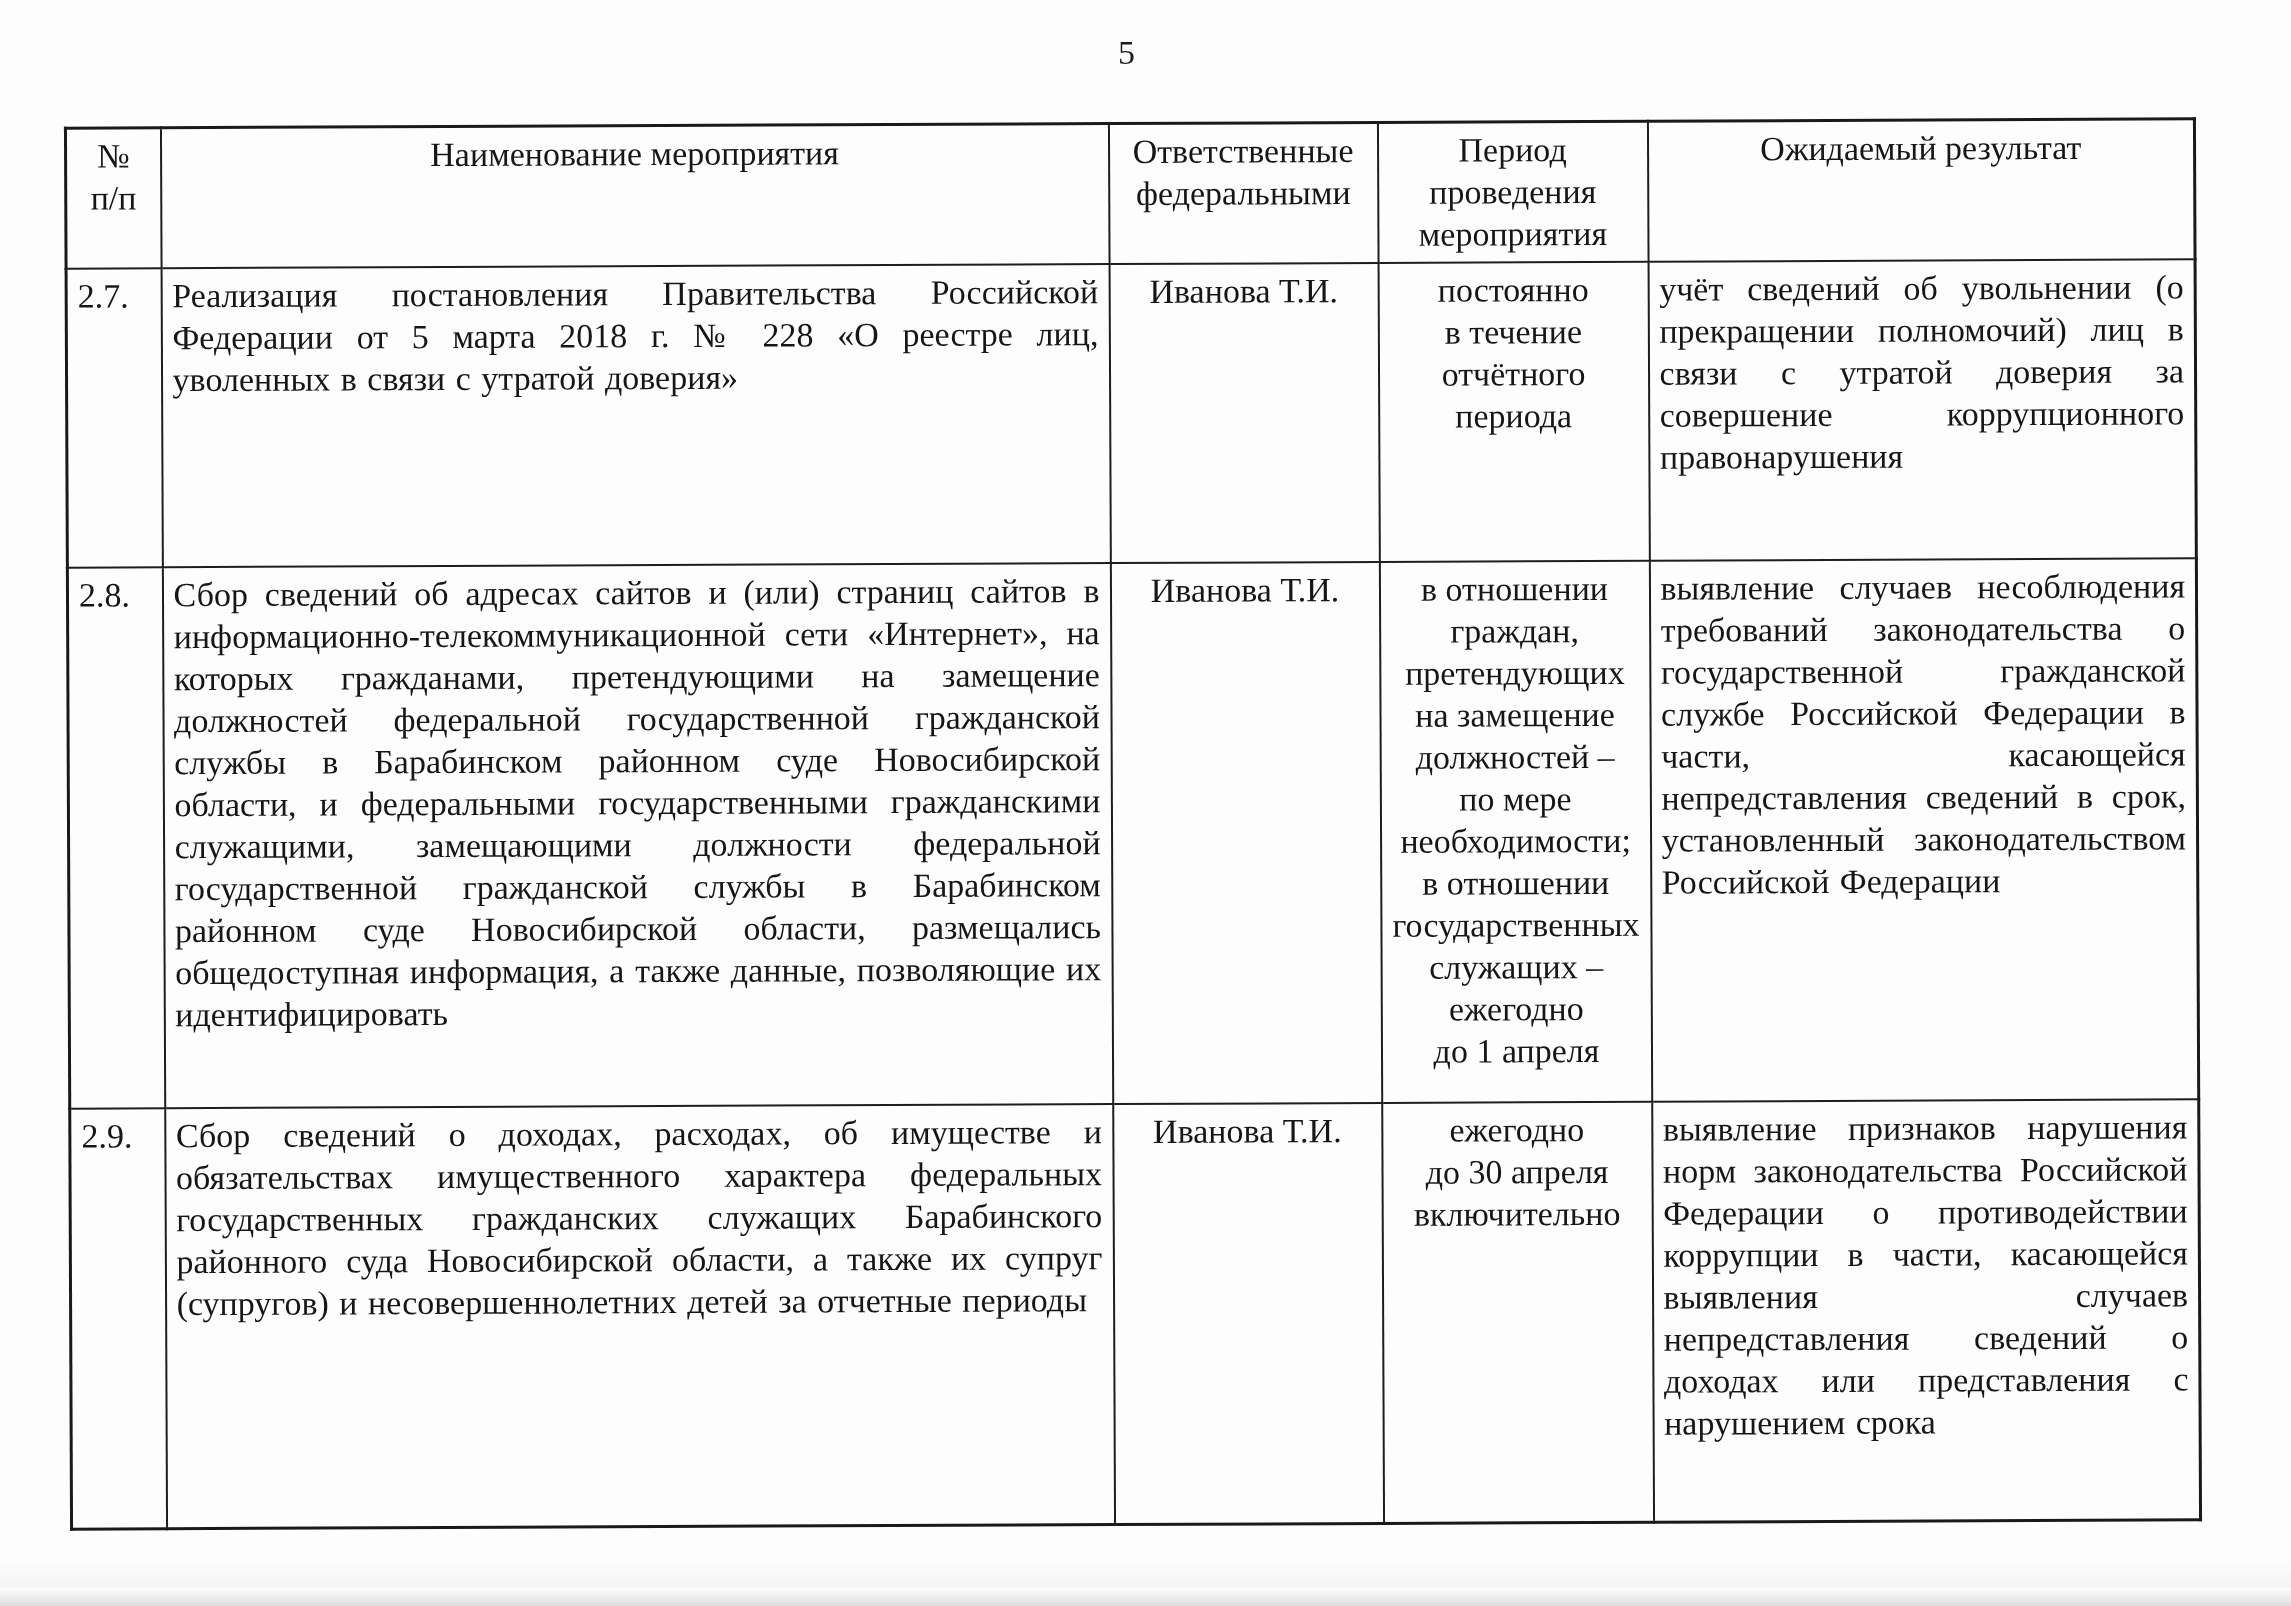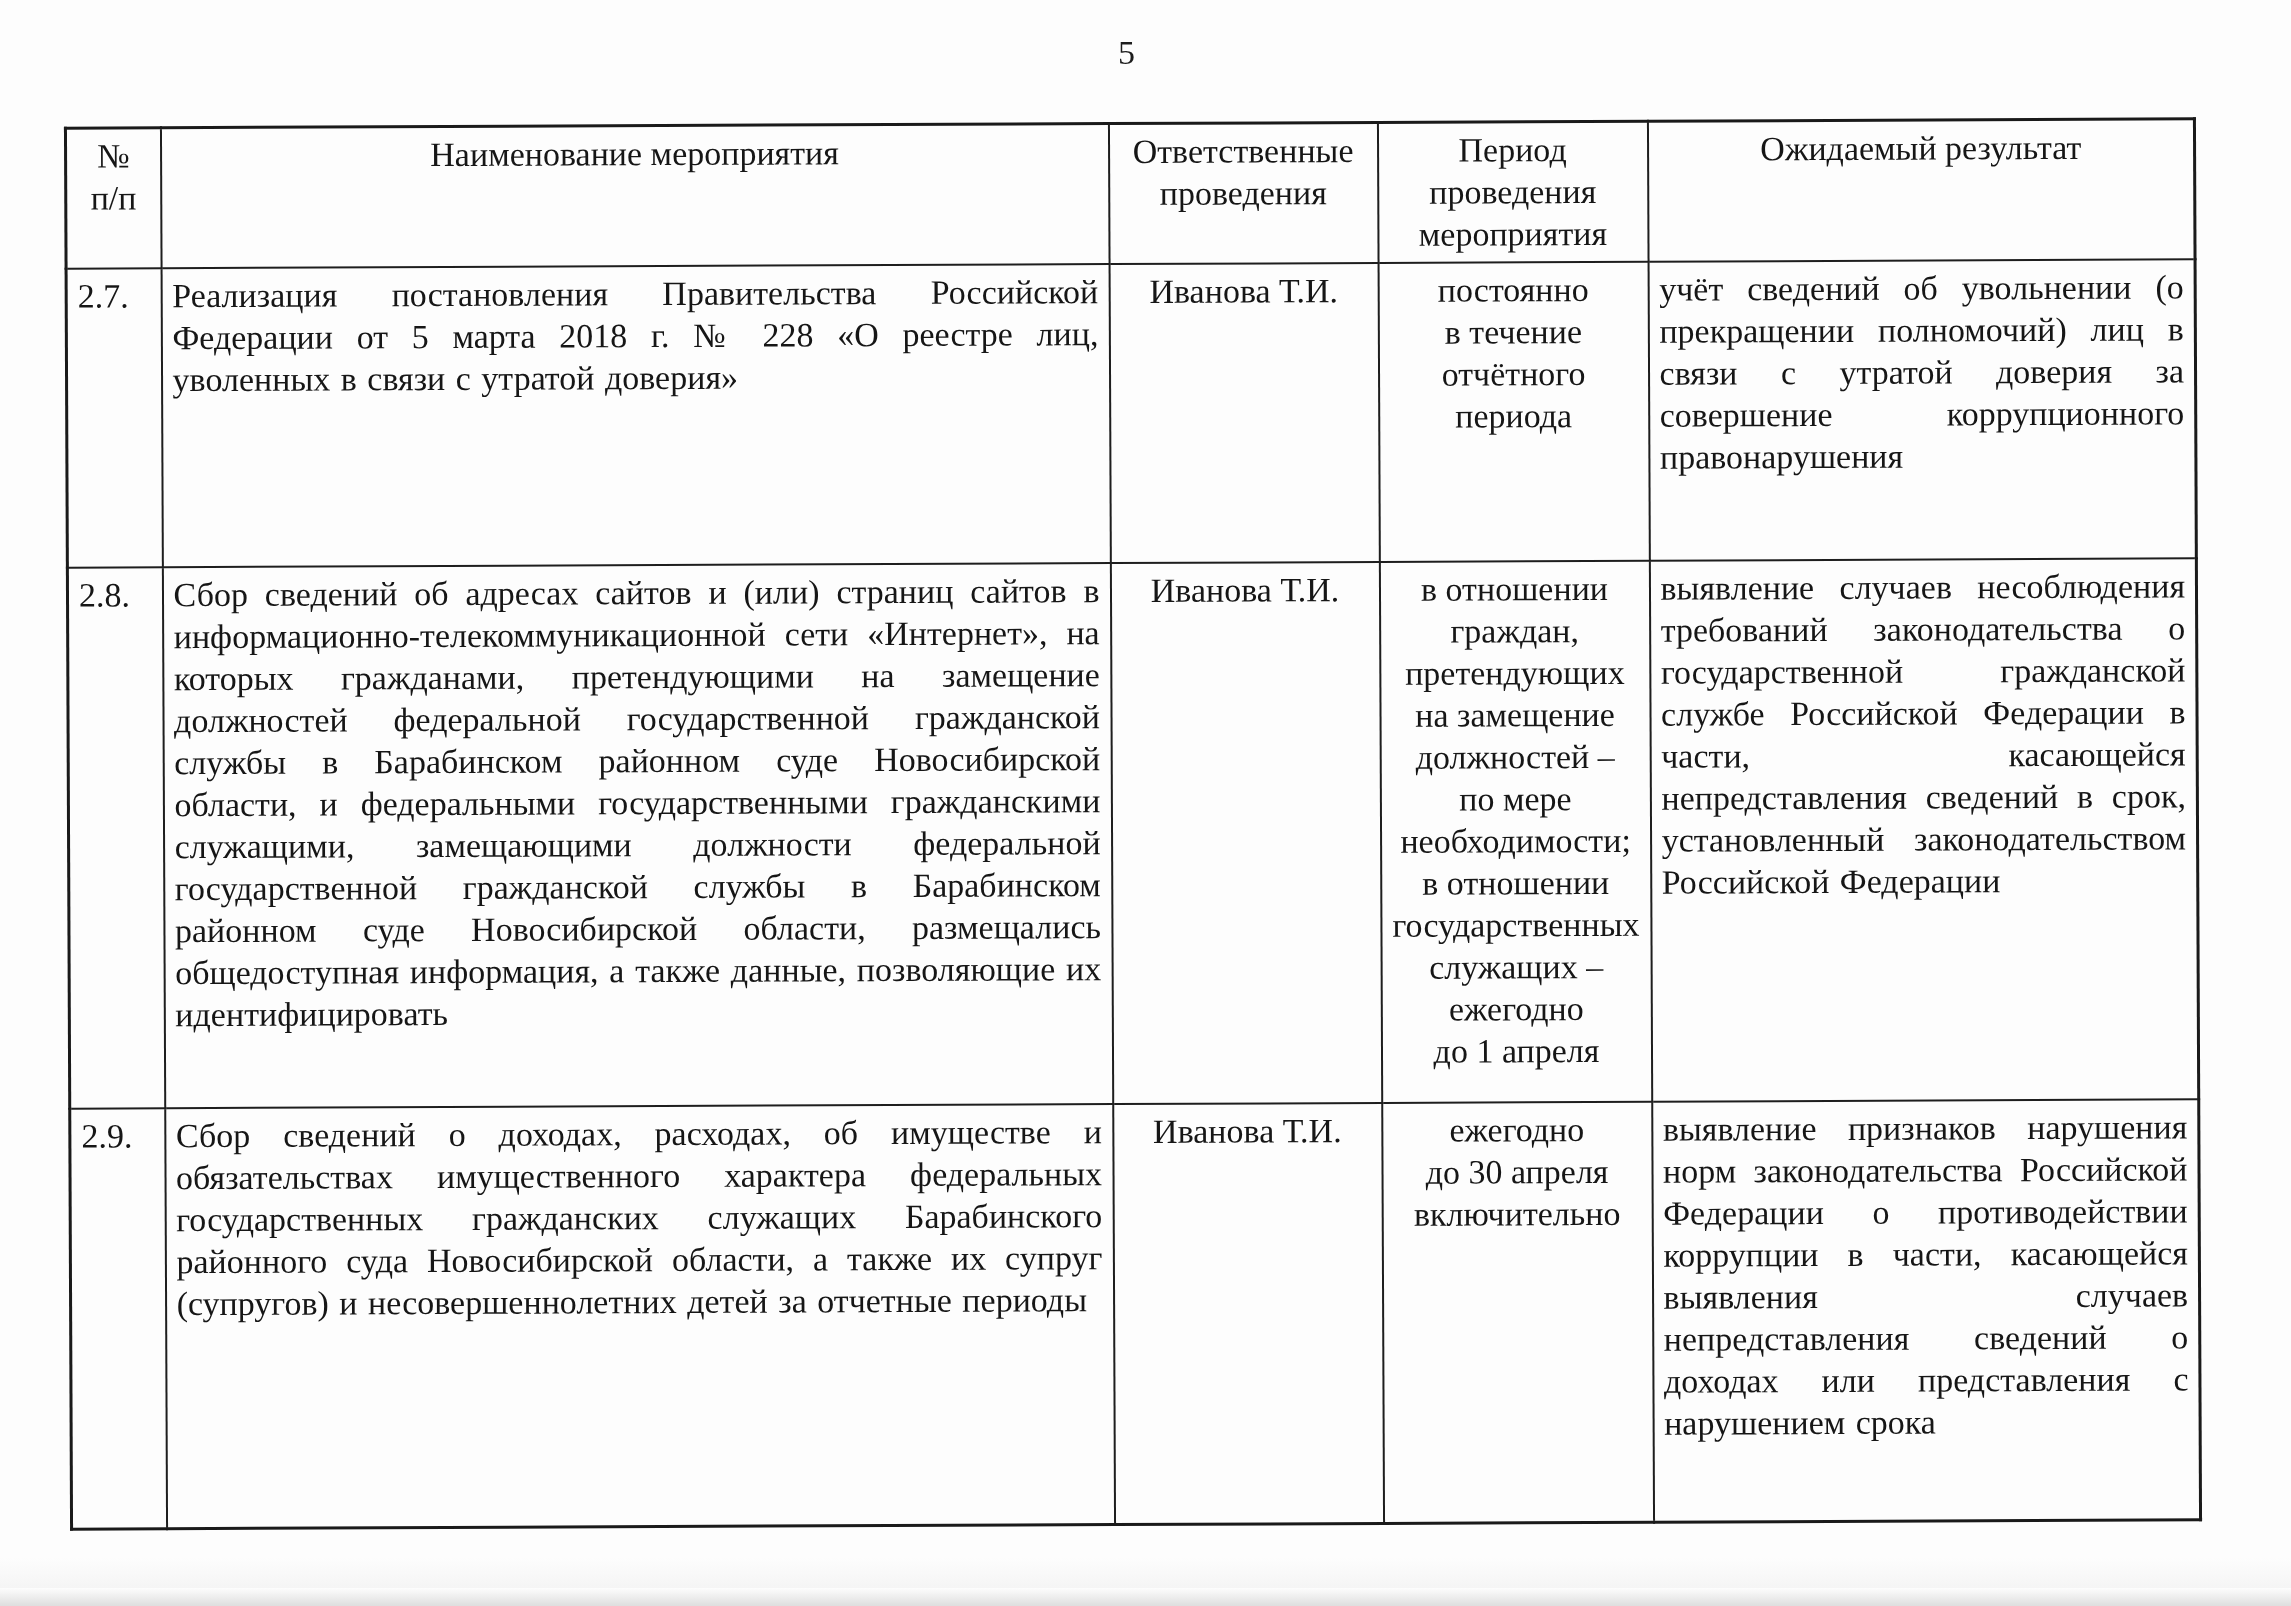--- a/index.html
+++ b/index.html
@@ -121,21 +121,21 @@
           <col class="c3">
           <col class="c4">
           <col class="c5">
       </colgroup>
       <tbody>
           <tr class="h-header">
         <th class="hdr">№
 п/п</th>
         <th class="hdr">Наименование мероприятия</th>
         <th class="hdr">Ответственные
-проведения</th>
+федеральными</th>
         <th class="hdr">Период
 проведения
 мероприятия</th>
         <th class="hdr hdr-top">Ожидаемый результат</th>
       </tr>
       <tr class="h-r1">
         <td class="num">2.7.</td>
         <td class="just">Реализация постановления Правительства Российской Федерации от 5 марта 2018 г. № 228 «О реестре лиц, уволенных в связи с утратой доверия»</td>
         <td class="center">Иванова Т.И.</td>
         <td class="center">постоянно

